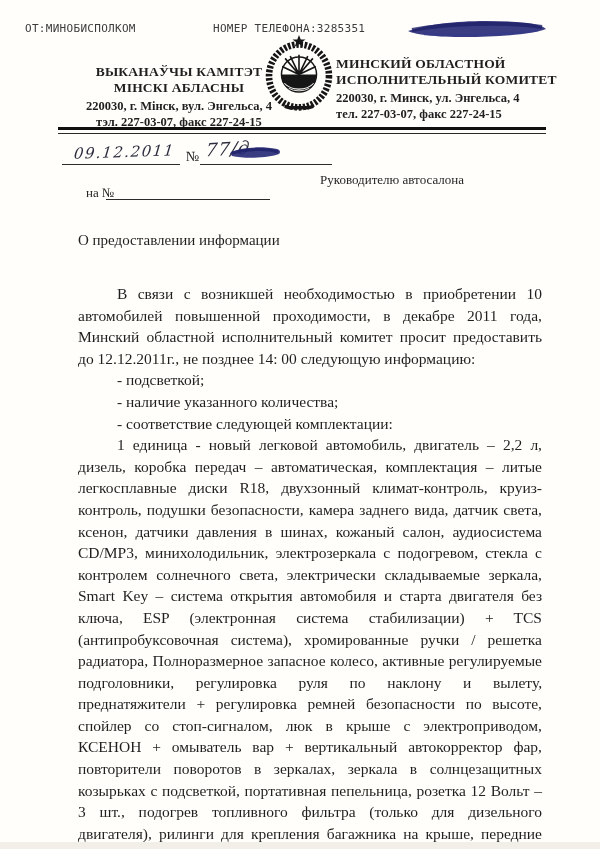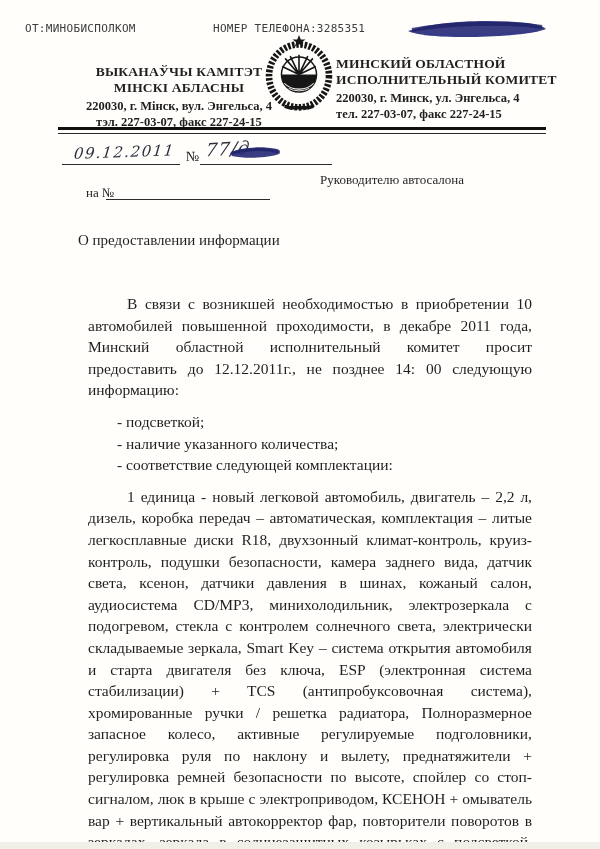--- a/index.html
+++ b/index.html
@@ -59,21 +59,21 @@
     font-size:13px; white-space:nowrap;
   }
   .on-no-label { position:absolute; left:62px; top:185px; font-size:13px;margin-left:24px; }
   .underline-on-no { position:absolute; left:106px; top:199px; width:164px; border-bottom:1.4px solid #2b2b2b; }
   
   .subject { position:absolute; left:78px; top:232px; font-size:15px; }
   .body-text {
     position:absolute; left:78px; top:283px; width:464px;
     font-size:15.5px; line-height:21.6px; text-align:justify;
   }
-  .body-text p { margin:10px; text-indent:39px; }
+  .body-text p { margin:0; text-indent:39px; }
   .req-list div { padding-left:39px; }
 </style>
 </head>
 <body>
 
 <div class="page">
 
   <span class="fax-from">ОТ:МИНОБИСПОЛКОМ</span>
   <span class="fax-phone">НОМЕР ТЕЛЕФОНА:3285351</span>
 

